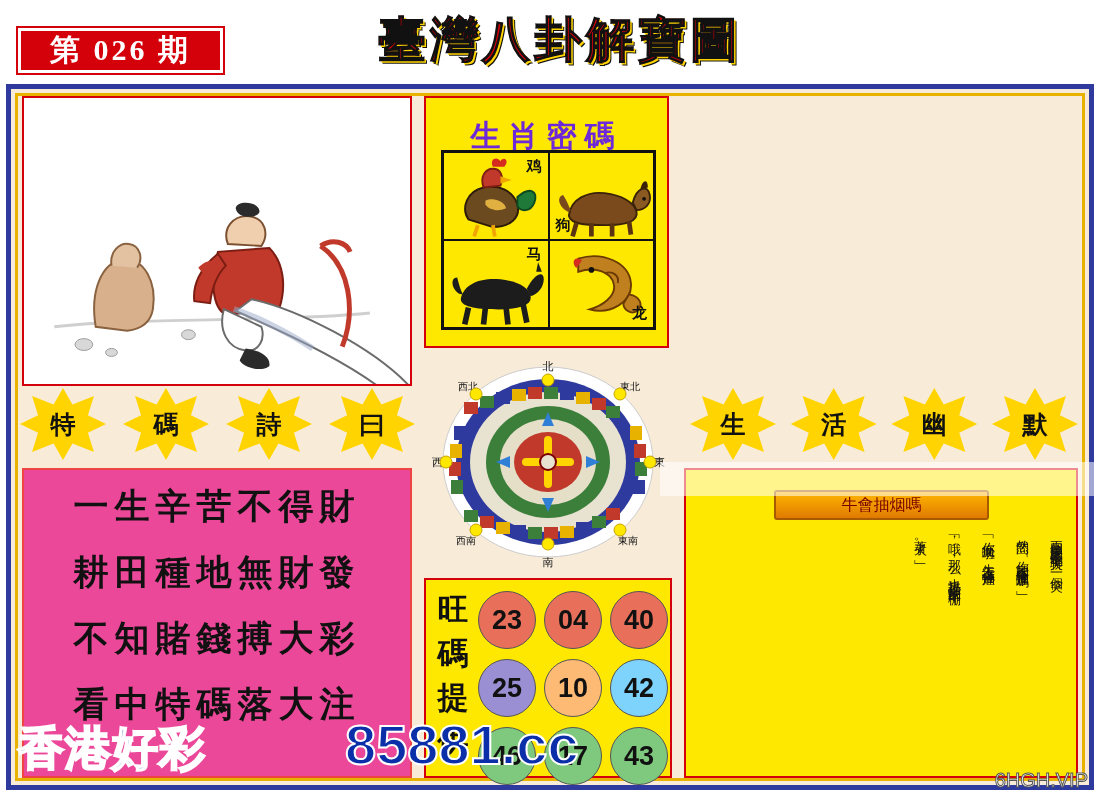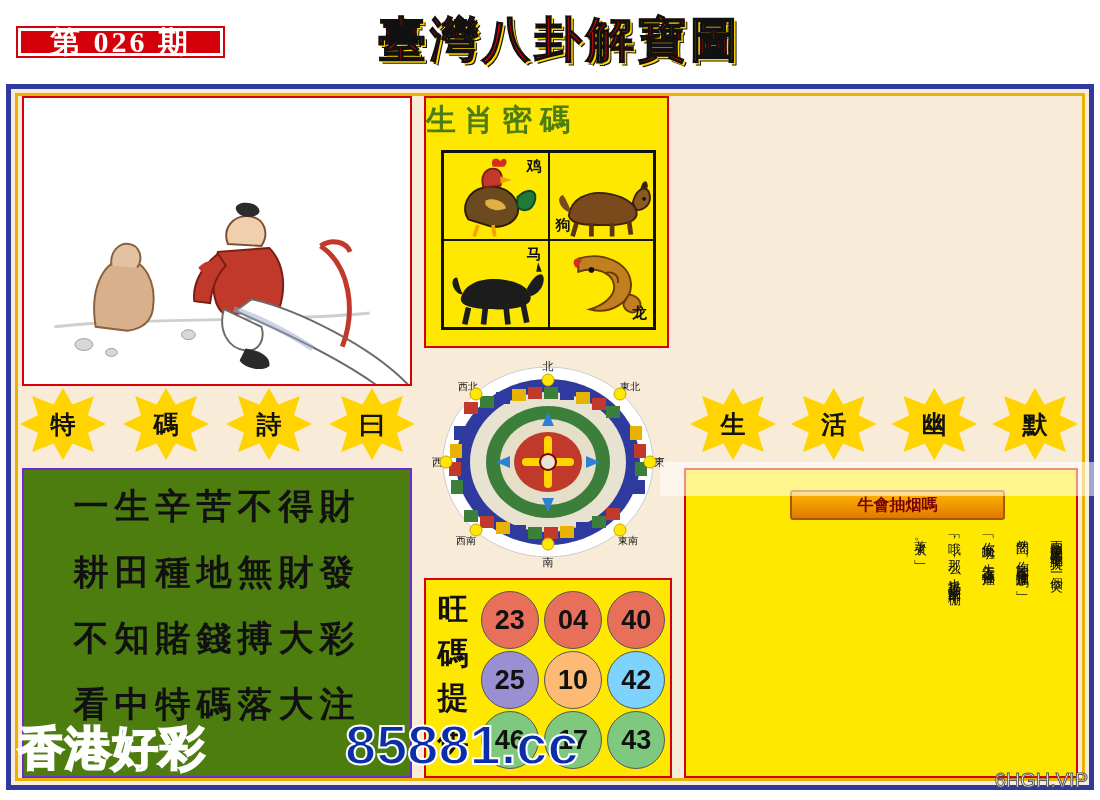--- a/index.html
+++ b/index.html
@@ -10,21 +10,21 @@
     background: #ffffff;
     position: relative;
     overflow: hidden;
   }
   .page {
     position:absolute; left:0; top:0; width:1100px; height:800px;
     background:#ffffff;
   }
   
   .issue-badge {
-    position:absolute; left:18px; top:28px; width:205px; height:28px;
+    position:absolute; left:18px; top:28px; width:205px; height:45px;
     background:#d4000a; border:3px solid #ffffff;
     display:flex; align-items:center; justify-content:center;
     box-shadow:0 0 0 2px #d4000a;
   }
   .issue-badge span {
     color:#ffffff; font-size:30px; font-weight:bold; letter-spacing:3px;
     font-family:"Liberation Serif", serif;
   }
   .main-title {
     position:absolute; left:320px; top:8px; width:480px; height:62px;
@@ -70,36 +70,36 @@
     position:absolute; left:0; top:0; width:86px; height:72px;
     background:#ffd400;
     clip-path: polygon(50% 0%, 61% 23%, 86% 11%, 79% 38%, 100% 50%, 79% 62%, 86% 89%, 61% 77%, 50% 100%, 39% 77%, 14% 89%, 21% 62%, 0% 50%, 21% 38%, 14% 11%, 39% 23%);
   }
   .star .txt {
     position:relative; z-index:2; font-size:25px; font-weight:bold; color:#111;
   }
 
   .poem-box {
     position:absolute; left:22px; top:468px; width:390px; height:310px;
-    background:#4d7c0f; border:2px solid #6d28d9;
+    background:#ec4899; border:2px solid #ef4444;
   }
   .poem-line {
     text-align:center; color:#111; font-size:35px; font-weight:bold;
     letter-spacing:6px; line-height:58px; margin-top:8px;
     font-family:"Liberation Serif", serif;
   }
 
   
   .zodiac-box {
     position:absolute; left:424px; top:96px; width:245px; height:252px;
     background:#ffe800; border:2px solid #d4000a;
   }
   .zodiac-title {
-    font-size:30px; font-weight:bold; letter-spacing:8px;
-    margin-top:2px; color:#4d7c0f;
+    text-align:center; font-size:30px; font-weight:bold; letter-spacing:8px;
+    margin-top:18px; color:#6d28d9;
   }
   .zodiac-grid {
     position:absolute; left:15px; top:52px; width:215px; height:180px;
     border:2px solid #111; display:grid;
     grid-template-columns:1fr 1fr; grid-template-rows:1fr 1fr;
   }
   .zc {
     position:relative; border:1px solid #111; overflow:hidden;
   }
   .zc .lab {
@@ -118,21 +118,21 @@
     position:absolute; left:424px; top:578px; width:248px; height:200px;
     background:#ffe800; border:2px solid #d4000a;
   }
   .wang-label {
     position:absolute; left:6px; top:8px; width:42px;
     font-size:31px; font-weight:bold; line-height:44px; text-align:center; color:#111;
   }
   .balls {
     position:absolute; left:52px; top:10px; width:190px;
     display:grid; grid-template-columns:repeat(3,1fr); grid-template-rows:repeat(3,60px);
-    gap:0px;
+    gap:8px;
   }
   .ball {
     width:58px; height:58px; border-radius:50%;
     display:flex; align-items:center; justify-content:center;
     font-size:27px; font-weight:bold; color:#111;
     border:1px solid #555;
     font-family:"Liberation Sans", sans-serif;
     margin:1px auto;
   }
 
@@ -150,25 +150,25 @@
   .star-row2 {
     position:absolute; left:690px; top:388px; width:388px; height:72px;
     display:flex; justify-content:space-between; align-items:center;
   }
 
   .humor-box {
     position:absolute; left:684px; top:468px; width:394px; height:310px;
     background:#ffe800; border:2px solid #d4000a;
   }
   .humor-title {
-    position:absolute; left:104px; top:20px; width:215px; height:30px;
+    position:absolute; left:88px; top:20px; width:215px; height:30px;
     background:linear-gradient(#ffb700,#e07a00);
     border:2px solid #a85a00; border-radius:3px;
     display:flex; align-items:center; justify-content:center;
-    font-size:16px; font-weight:bold; color:#7a0000;
+    font-size:16px; font-weight:normal; color:#7a0000;
   }
   .humor-cols {
     position:absolute; left:10px; top:60px; right:10px; bottom:8px;
     display:flex; flex-direction:row-reverse; justify-content:flex-start; gap:14px;
   }
   .vcol {
     writing-mode: vertical-rl; text-orientation: upright;
     font-size:13px; line-height:20px; color:#111; letter-spacing:2px;
     max-height:230px;
   }

